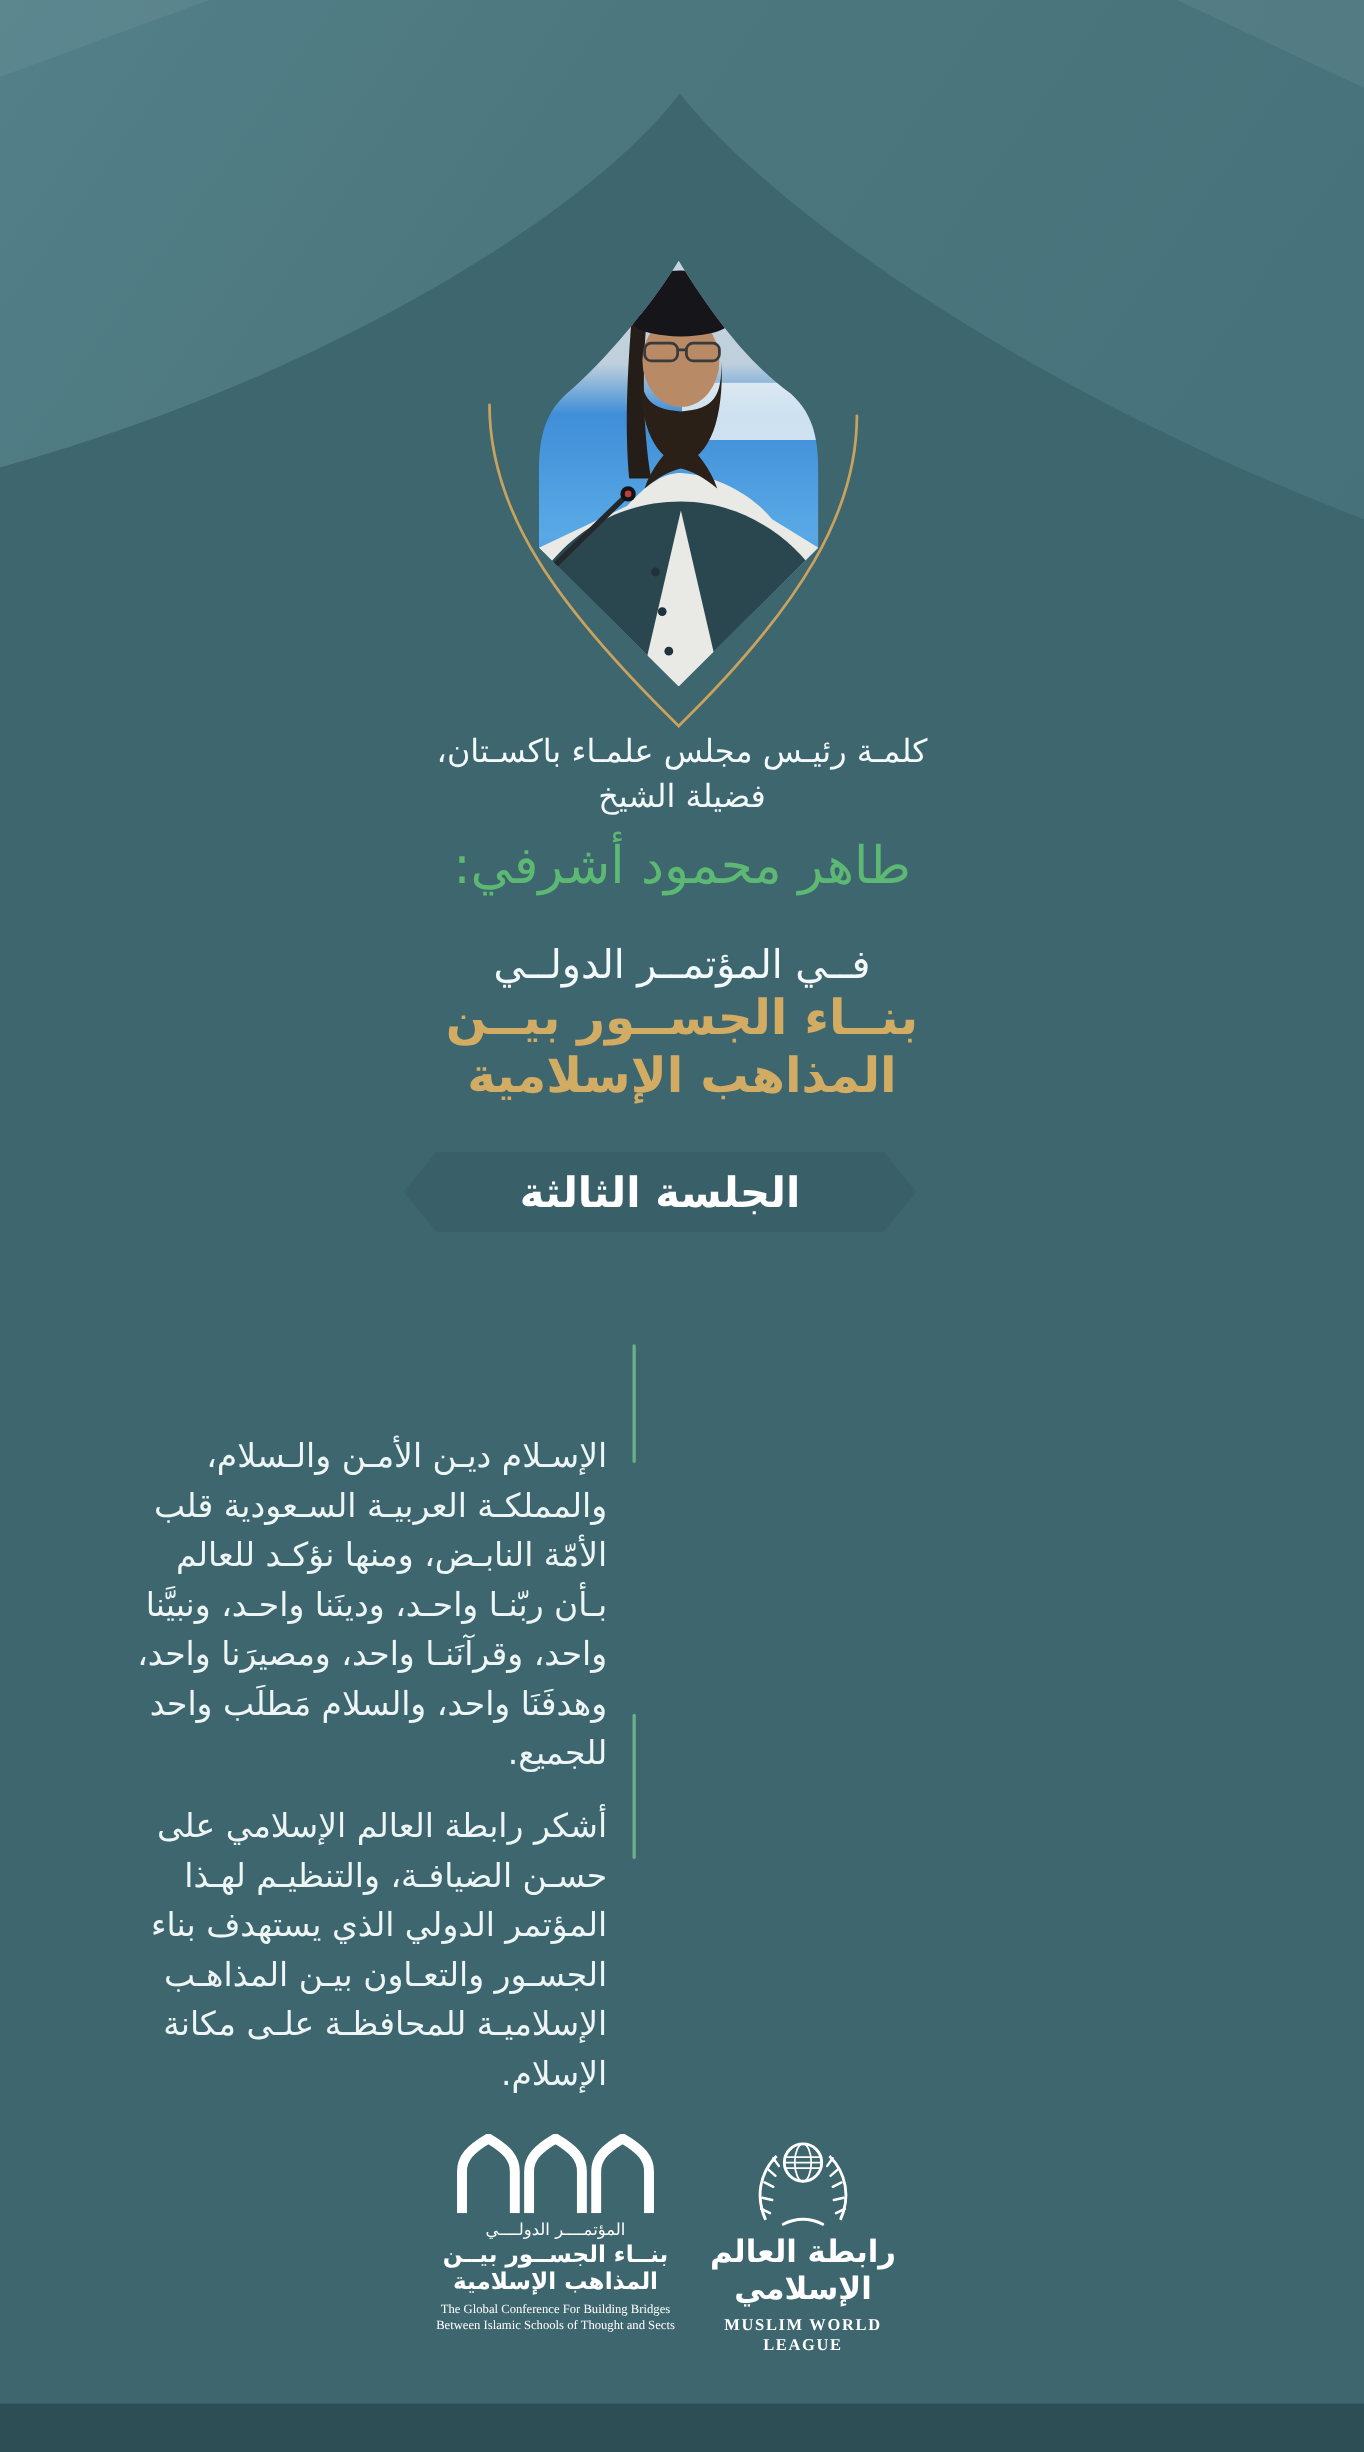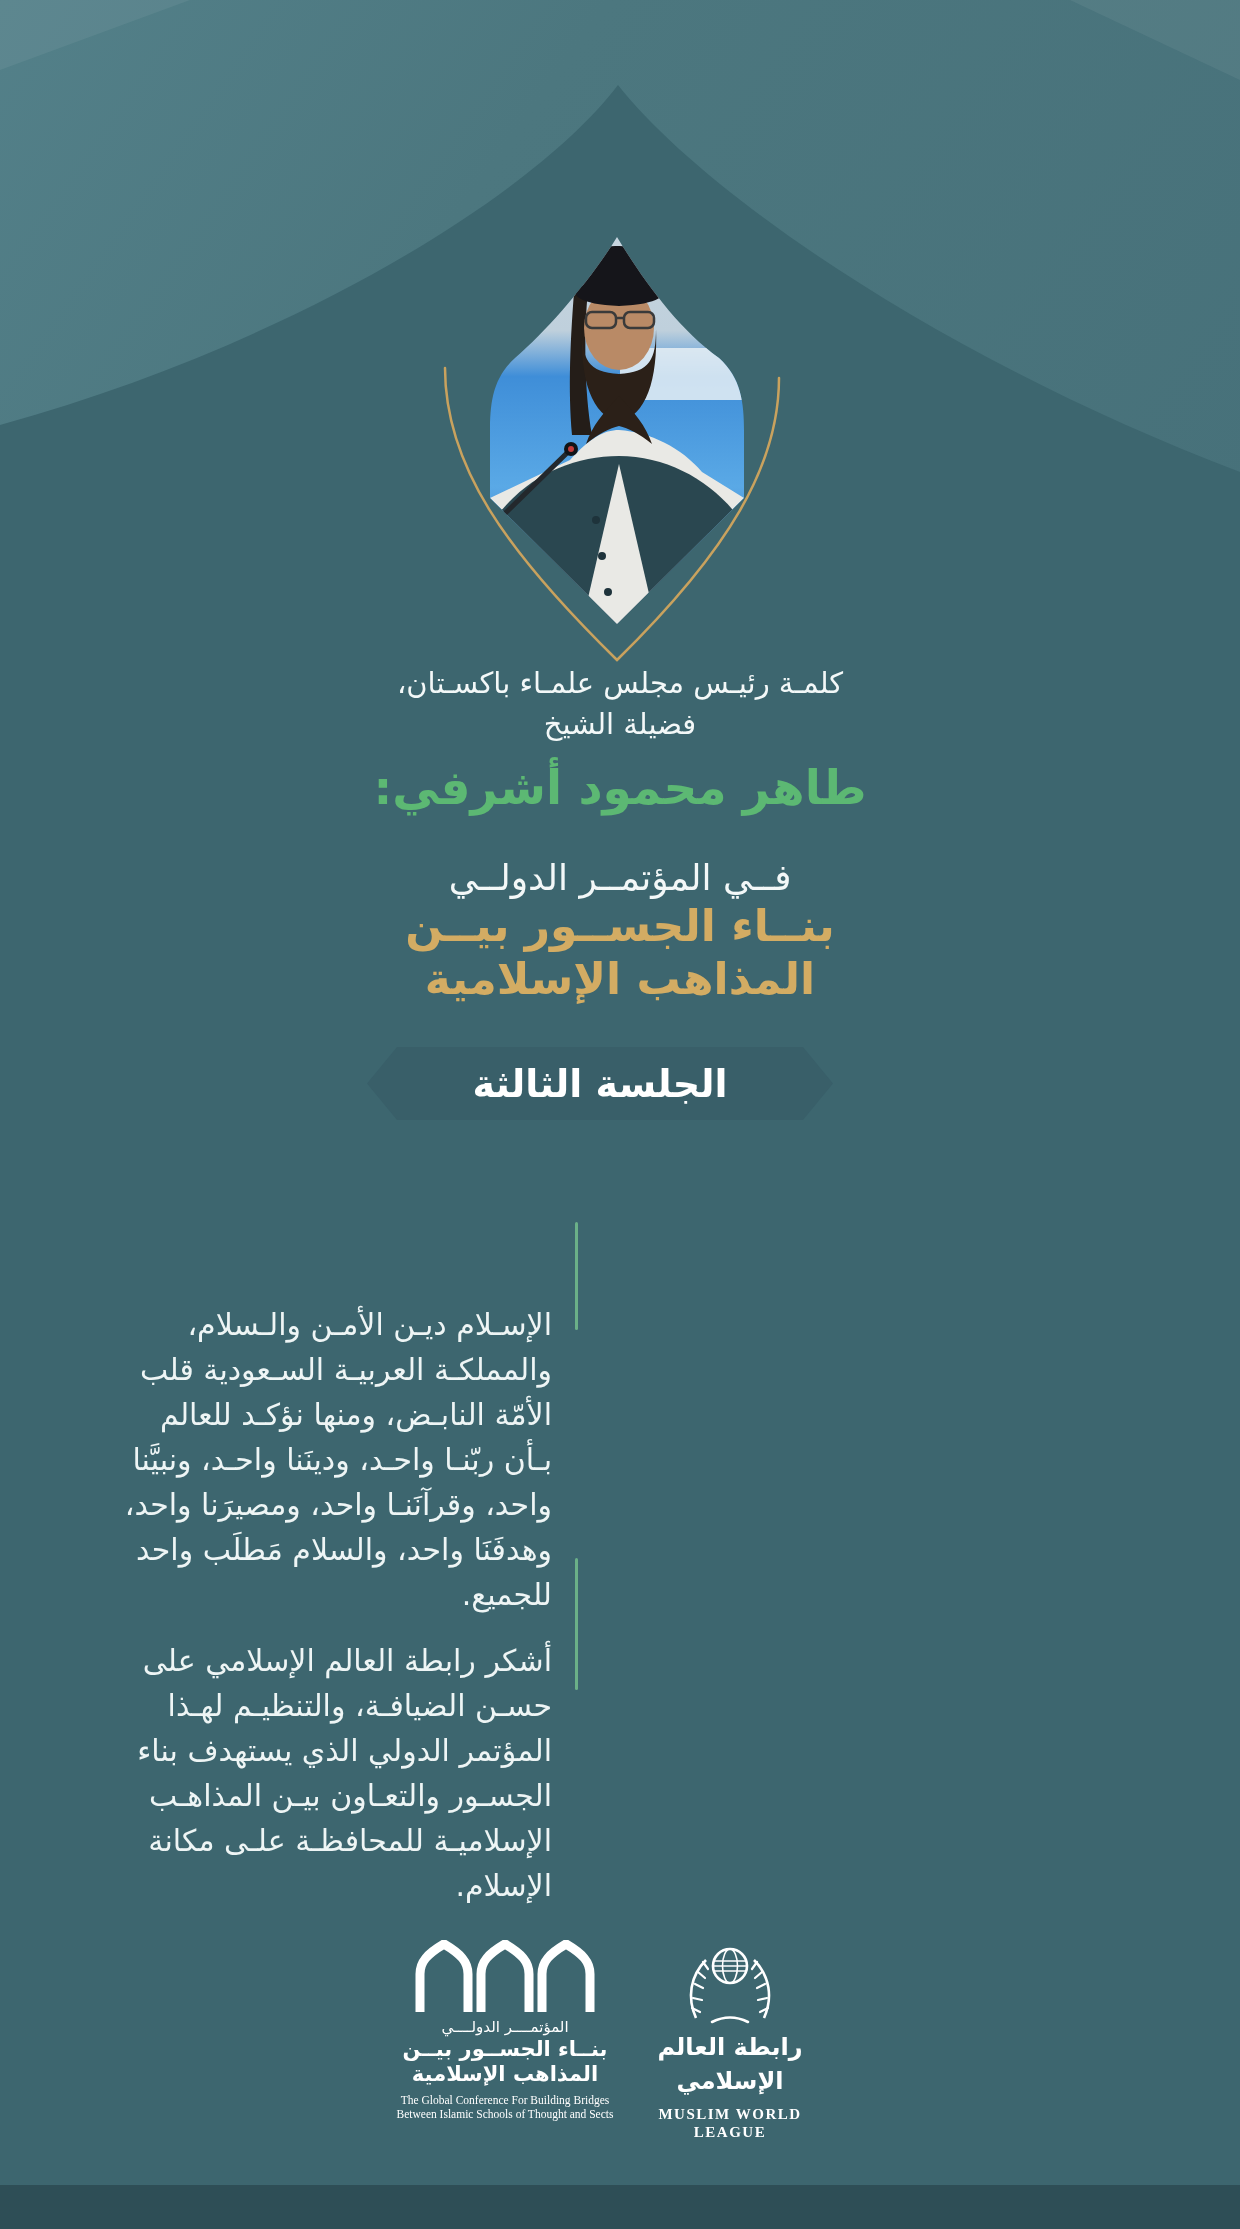--- a/index.html
+++ b/index.html
@@ -9,21 +9,21 @@
     font-family:"DejaVu Sans",sans-serif;direction:rtl;
   }
   .corner{position:absolute;background:rgba(255,255,255,0.06);}
   .corner.tl{top:0;left:0;width:190px;height:70px;clip-path:polygon(0 0,100% 0,0 100%);}
   .corner.tr{top:0;right:0;width:170px;height:80px;clip-path:polygon(0 0,100% 0,100% 100%);}
   .arch-svg{position:absolute;top:0;left:0;width:1240px;height:2229px;display:block;}
   .hero-svg{position:absolute;top:220px;left:420px;width:400px;height:460px;display:block;}
   .kicker{position:absolute;top:663px;left:0;right:0;text-align:center;
     font-size:29px;line-height:41px;font-weight:500;color:#f3f8f8;white-space:pre-line;}
   .speaker-name{position:absolute;top:758px;left:0;right:0;text-align:center;
-    font-size:47px;line-height:60px;font-weight:700;color:#5cb873;}
+    font-size:47px;line-height:60px;font-weight:400;color:#5cb873;}
   .conf-intro{position:absolute;top:860px;left:0;right:0;text-align:center;
     font-size:36px;line-height:36px;color:#f3f8f8;}
   .conf-title{position:absolute;top:899px;left:0;right:0;text-align:center;
     font-size:44px;line-height:53px;font-weight:700;color:#d3ac63;white-space:pre-line;}
   .session-banner{position:absolute;top:1045px;left:367px;width:466px;height:77px;
     background:#395f69;display:flex;align-items:center;justify-content:center;
     clip-path:polygon(0 50%,30px 2px,calc(100% - 30px) 2px,100% 50%,calc(100% - 30px) calc(100% - 2px),30px calc(100% - 2px));}
   .session-banner span{font-size:38px;font-weight:700;color:#ffffff;}
   .quote{position:absolute;width:465px;box-sizing:border-box;padding-right:26px;
     color:#eef5f5;font-size:30px;line-height:45px;text-align:right;white-space:pre-line;}
@@ -35,21 +35,21 @@
   .q1 .bar,.q2 .bar{height:108px;}
   .q3 .bar,.q4 .bar{height:132px;}
   .conf-logo{position:absolute;top:1940px;left:395px;width:220px;text-align:center;color:#ffffff;}
   .conf-logo .arches{display:block;margin:0 auto;}
   .cl-1{font-size:15px;line-height:20px;margin-top:5px;}
   .cl-2{font-size:21px;line-height:25px;font-weight:700;}
   .cl-3{font-size:21px;line-height:25px;font-weight:700;}
   .cl-en{font-family:"Liberation Serif",serif;font-size:11.5px;line-height:14px;margin-top:6px;white-space:pre-line;}
   .mwl-logo{position:absolute;top:1938px;left:620px;width:220px;text-align:center;color:#ffffff;}
   .mwl-logo .emblem{display:block;margin:0 auto;}
-  .mwl-ar{font-size:24px;line-height:34px;font-weight:700;margin-top:4px;}
+  .mwl-ar{font-size:28px;line-height:34px;font-weight:700;margin-top:4px;}
   .mwl-en{font-family:"Liberation Serif",serif;font-size:15px;line-height:18px;font-weight:700;letter-spacing:1.5px;margin-top:7px;direction:ltr;text-align:center;}
 </style>
 </head>
 <body>
 
 <div class="canvas">
 
   <div class="corner tl"></div>
   <div class="corner tr"></div>
 

